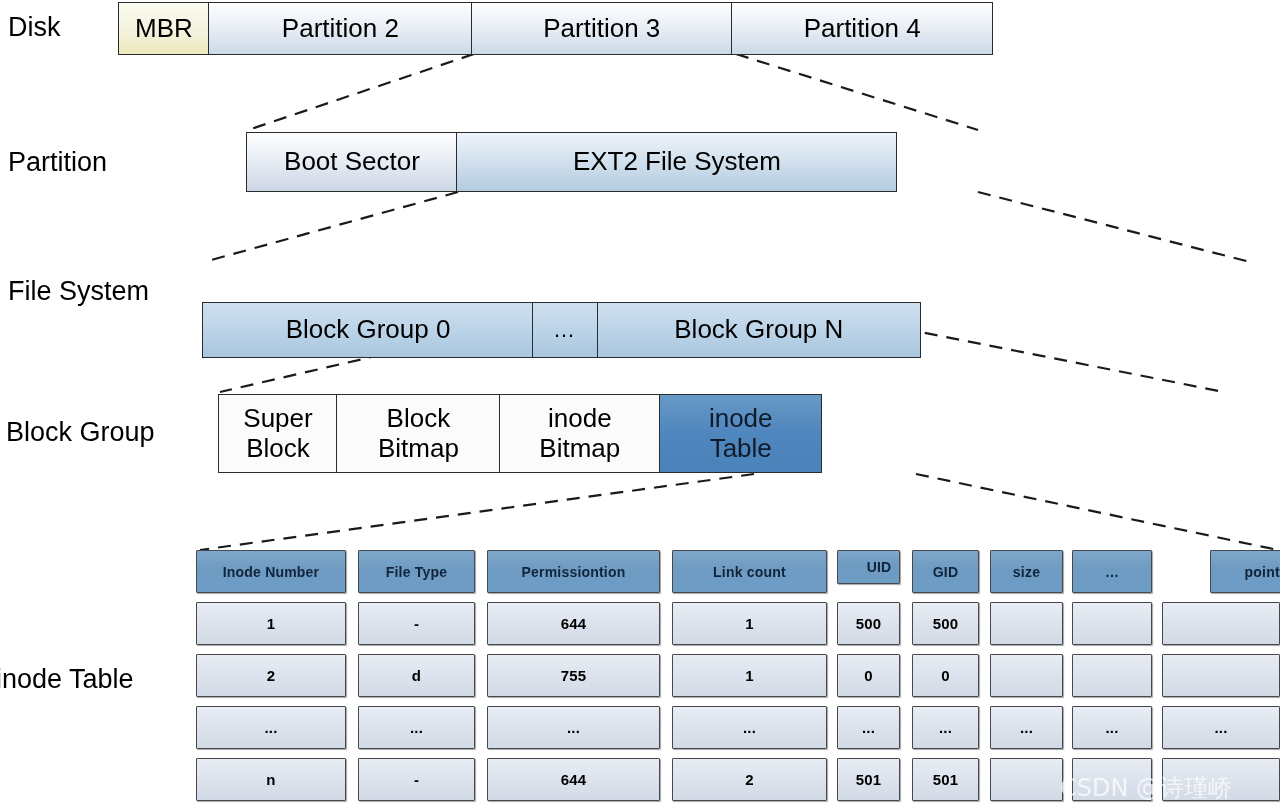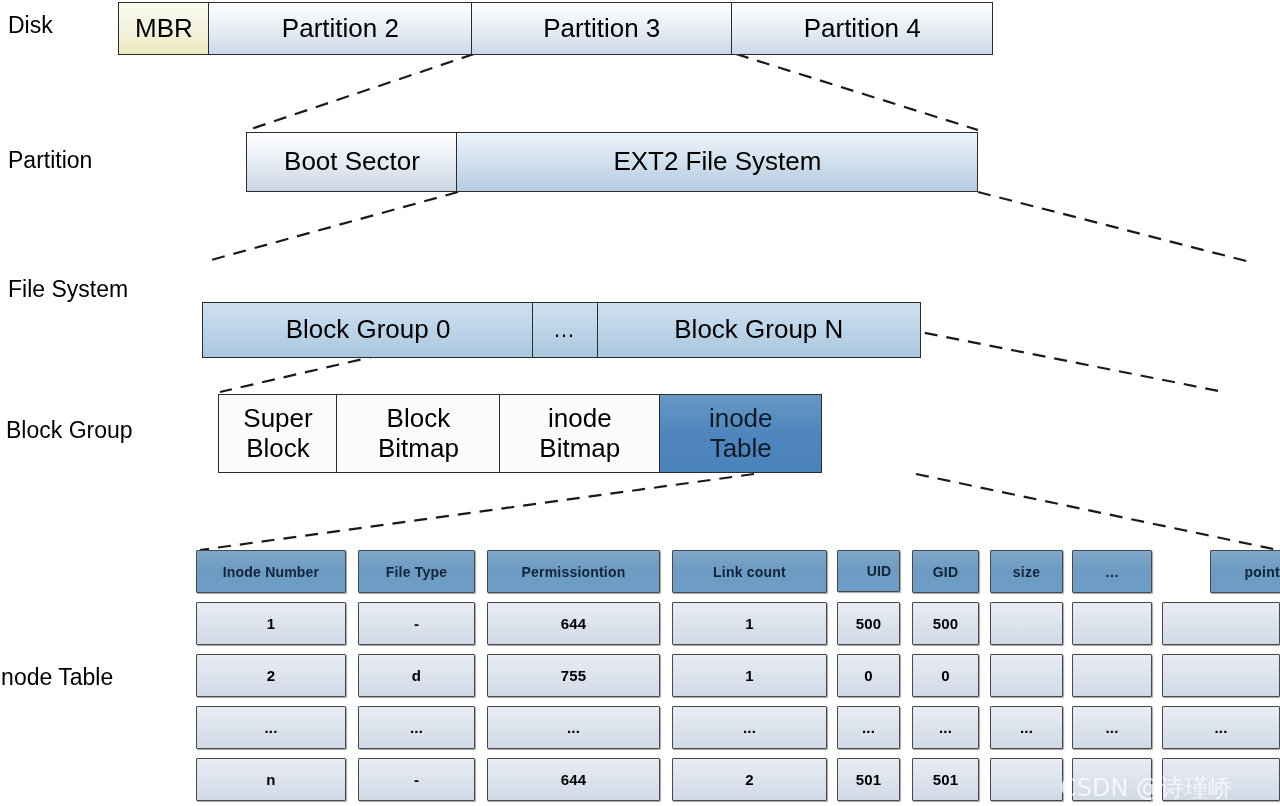--- a/index.html
+++ b/index.html
@@ -13,21 +13,21 @@
     position:relative;
   }
   #stage{position:absolute;left:0;top:0;width:1280px;height:806px;}
 
   
   #links{position:absolute;left:0;top:0;width:1280px;height:806px;z-index:1;}
 
   
   .row-label{
     position:absolute;z-index:3;
-    font-size:23px;
+    font-size:27px;
     line-height:1.1;
     white-space:nowrap;
     color:#000;
   }
 
   
   .strip{position:absolute;z-index:2;display:flex;}
   .cell{
     box-sizing:border-box;
     border:1.6px solid #2b2b2b;
@@ -112,21 +112,21 @@
     <div class="cell fill-mbr" style="width:92px;">MBR</div>
     <div class="cell fill-part" style="width:264px;">Partition 2</div>
     <div class="cell fill-part" style="width:262px;">Partition 3</div>
     <div class="cell fill-part" style="width:262px;">Partition 4</div>
   </div>
 
   <div class="row-label" style="left:8px;top:148px;">Partition</div>
 
   <div class="strip" style="left:246px;top:132px;height:60px;width:734px;">
     <div class="cell fill-boot" style="width:212px;">Boot Sector</div>
-    <div class="cell fill-ext2" style="width:522px;">EXT2 File System</div>
+    <div class="cell fill-ext2" style="width:441px;">EXT2 File System</div>
   </div>
 
   <div class="row-label" style="left:8px;top:277px;">File System</div>
 
   <div class="strip" style="left:202px;top:264px;height:56px;width:1050px;margin-top:38px;">
     <div class="cell fill-bg" style="width:332px;">Block Group 0</div>
     <div class="cell fill-bg" style="width:66px;font-size:22px;letter-spacing:3px;">…</div>
     <div class="cell fill-bg" style="width:324px;">Block Group N</div>
   </div>
 
@@ -144,21 +144,21 @@
   </div>
 
   <div class="row-label" style="left:-4px;top:665px;">inode Table</div>
 
   <div id="inode-table" style="left:196px;top:550px;width:1084px;height:256px;">
 
   <div class="it-cell it-head" style="left: 0px; top: 0px; width: 150px; height: 43px;">Inode Number</div>
       <div class="it-cell it-head" style="left: 162px; top: 0px; width: 117px; height: 43px;">File Type</div>
       <div class="it-cell it-head" style="left: 291px; top: 0px; width: 173px; height: 43px;">Permissiontion</div>
       <div class="it-cell it-head" style="left: 476px; top: 0px; width: 155px; height: 43px;">Link count</div>
-      <div class="it-cell it-head" style="left: 641px; top: 0px; width: 63px; height: 42px; padding-left: 21px;">UID</div>
+      <div class="it-cell it-head" style="left: 641px; top: 0px; width: 63px; height: 34px; padding-left: 21px;">UID</div>
       <div class="it-cell it-head" style="left: 716px; top: 0px; width: 67px; height: 43px;">GID</div>
       <div class="it-cell it-head" style="left: 794px; top: 0px; width: 73px; height: 43px;">size</div>
       <div class="it-cell it-head" style="left: 876px; top: 0px; width: 80px; height: 43px;">…</div>
       <div class="it-cell it-head" style="left: 970px; top: 0px; width: 118px; height: 43px; margin-left: 44px;">pointer</div>
       <div class="it-cell it-data" style="left: 0px; top: 52px; width: 150px; height: 43px;">1</div>
       <div class="it-cell it-data" style="left: 162px; top: 52px; width: 117px; height: 43px;">-</div>
       <div class="it-cell it-data" style="left: 291px; top: 52px; width: 173px; height: 43px;">644</div>
       <div class="it-cell it-data" style="left: 476px; top: 52px; width: 155px; height: 43px;">1</div>
       <div class="it-cell it-data" style="left: 641px; top: 52px; width: 63px; height: 43px;">500</div>
       <div class="it-cell it-data" style="left: 716px; top: 52px; width: 67px; height: 43px;">500</div>

